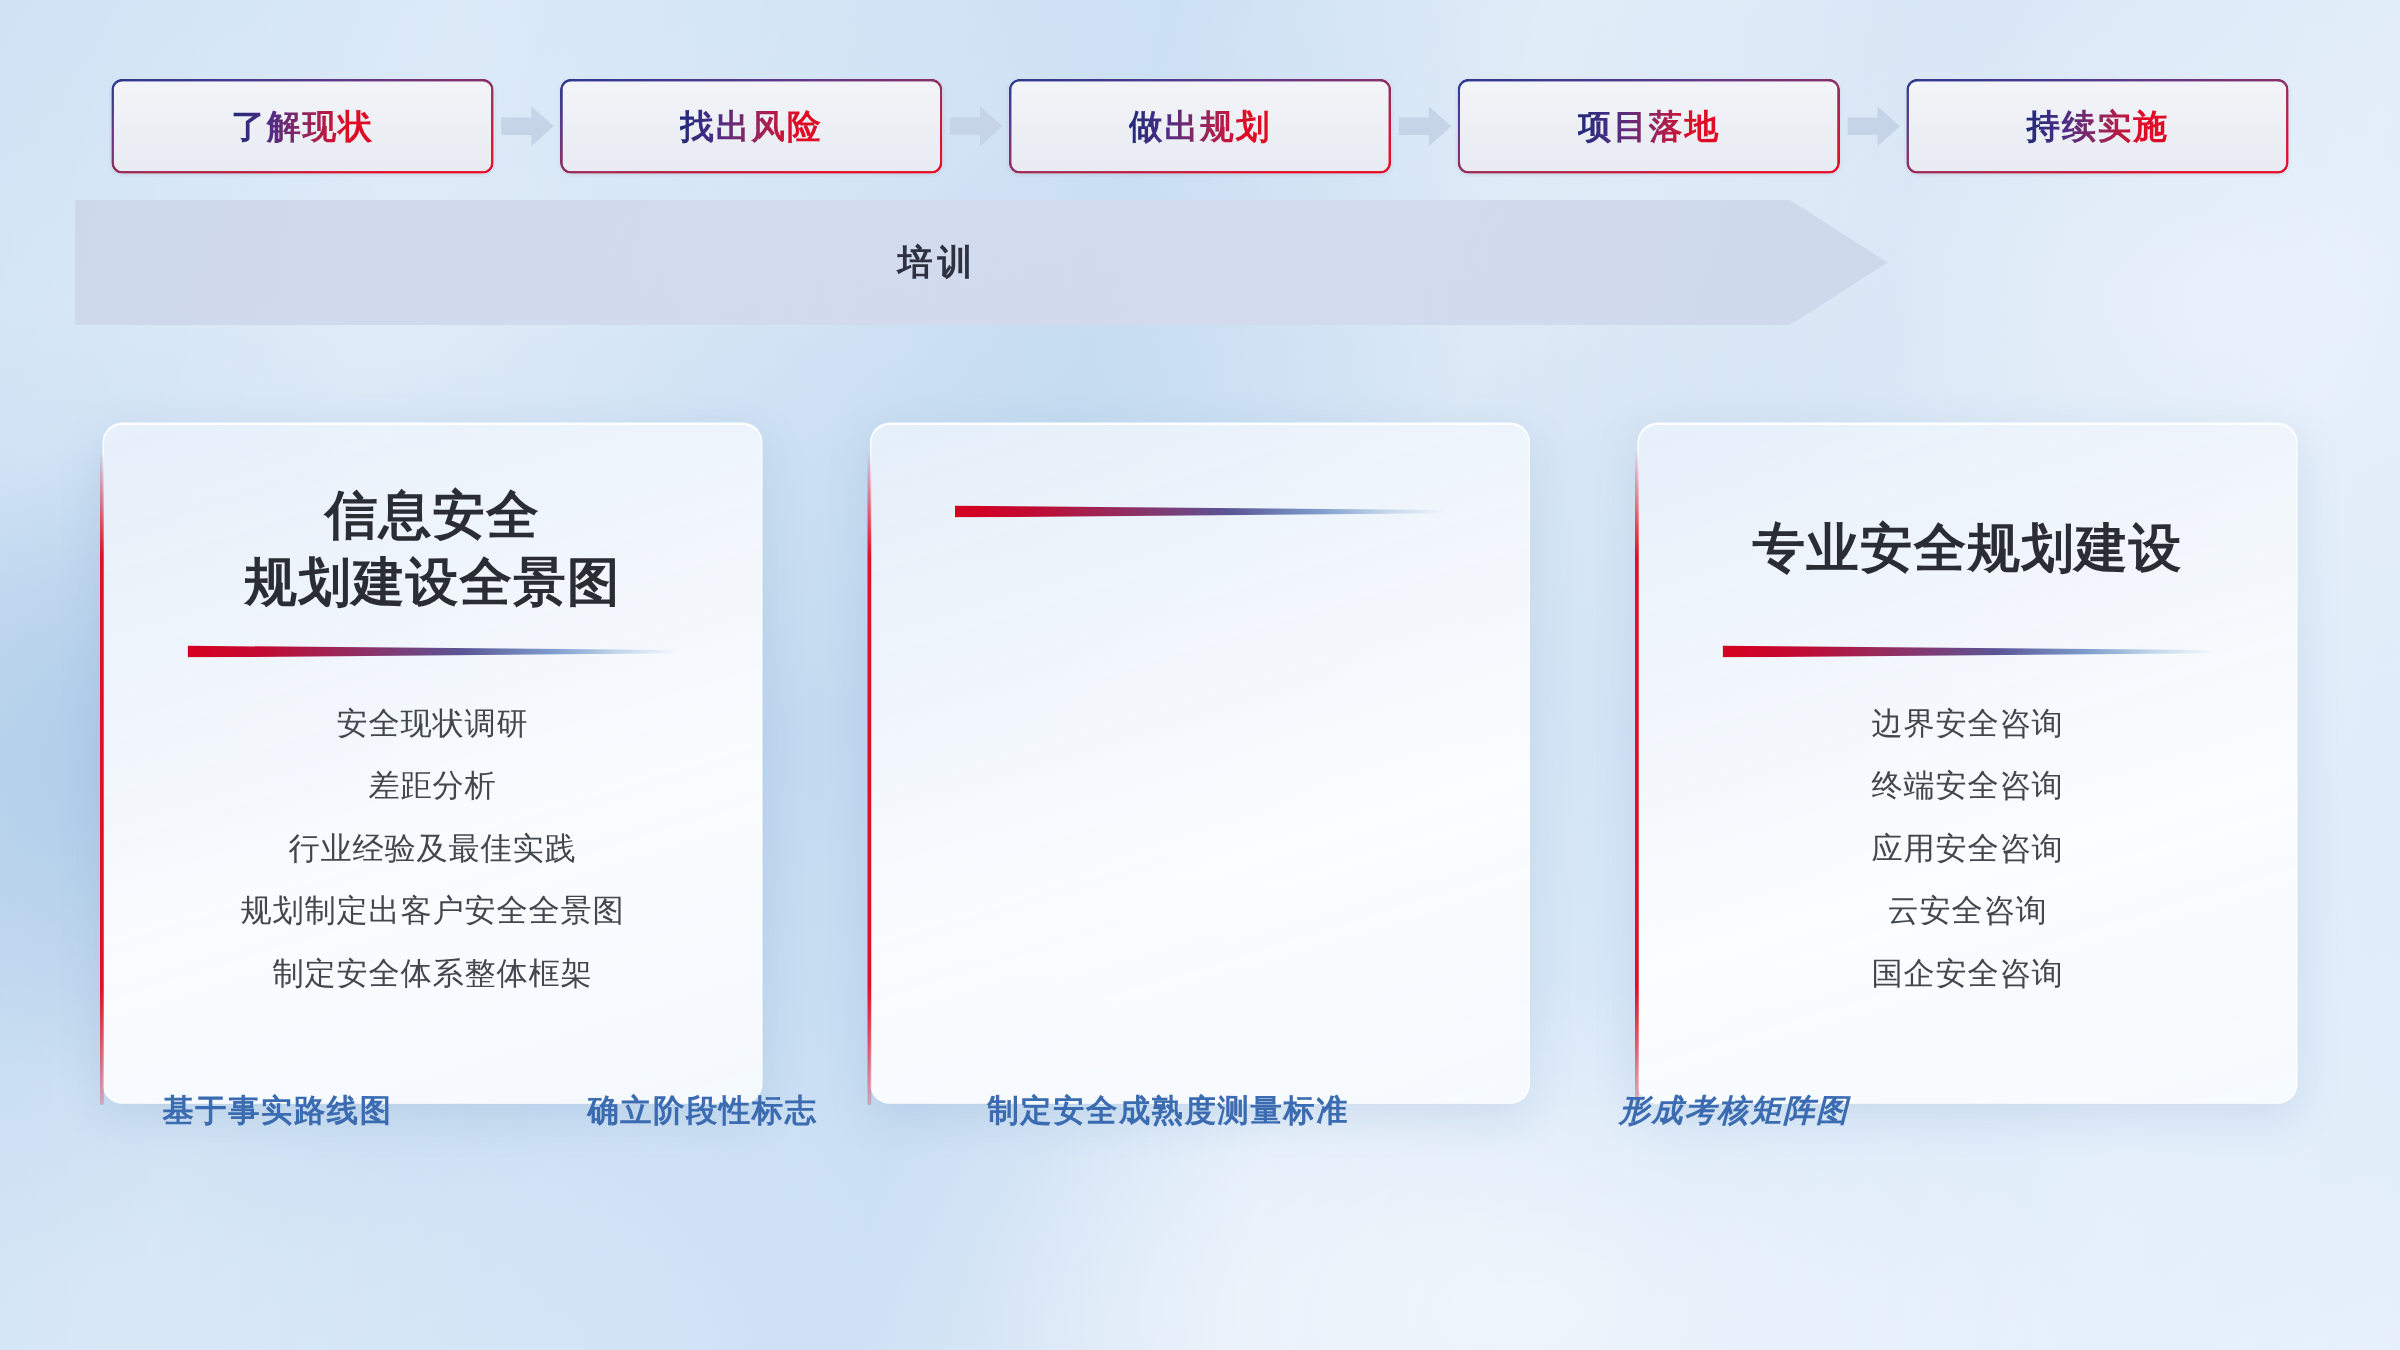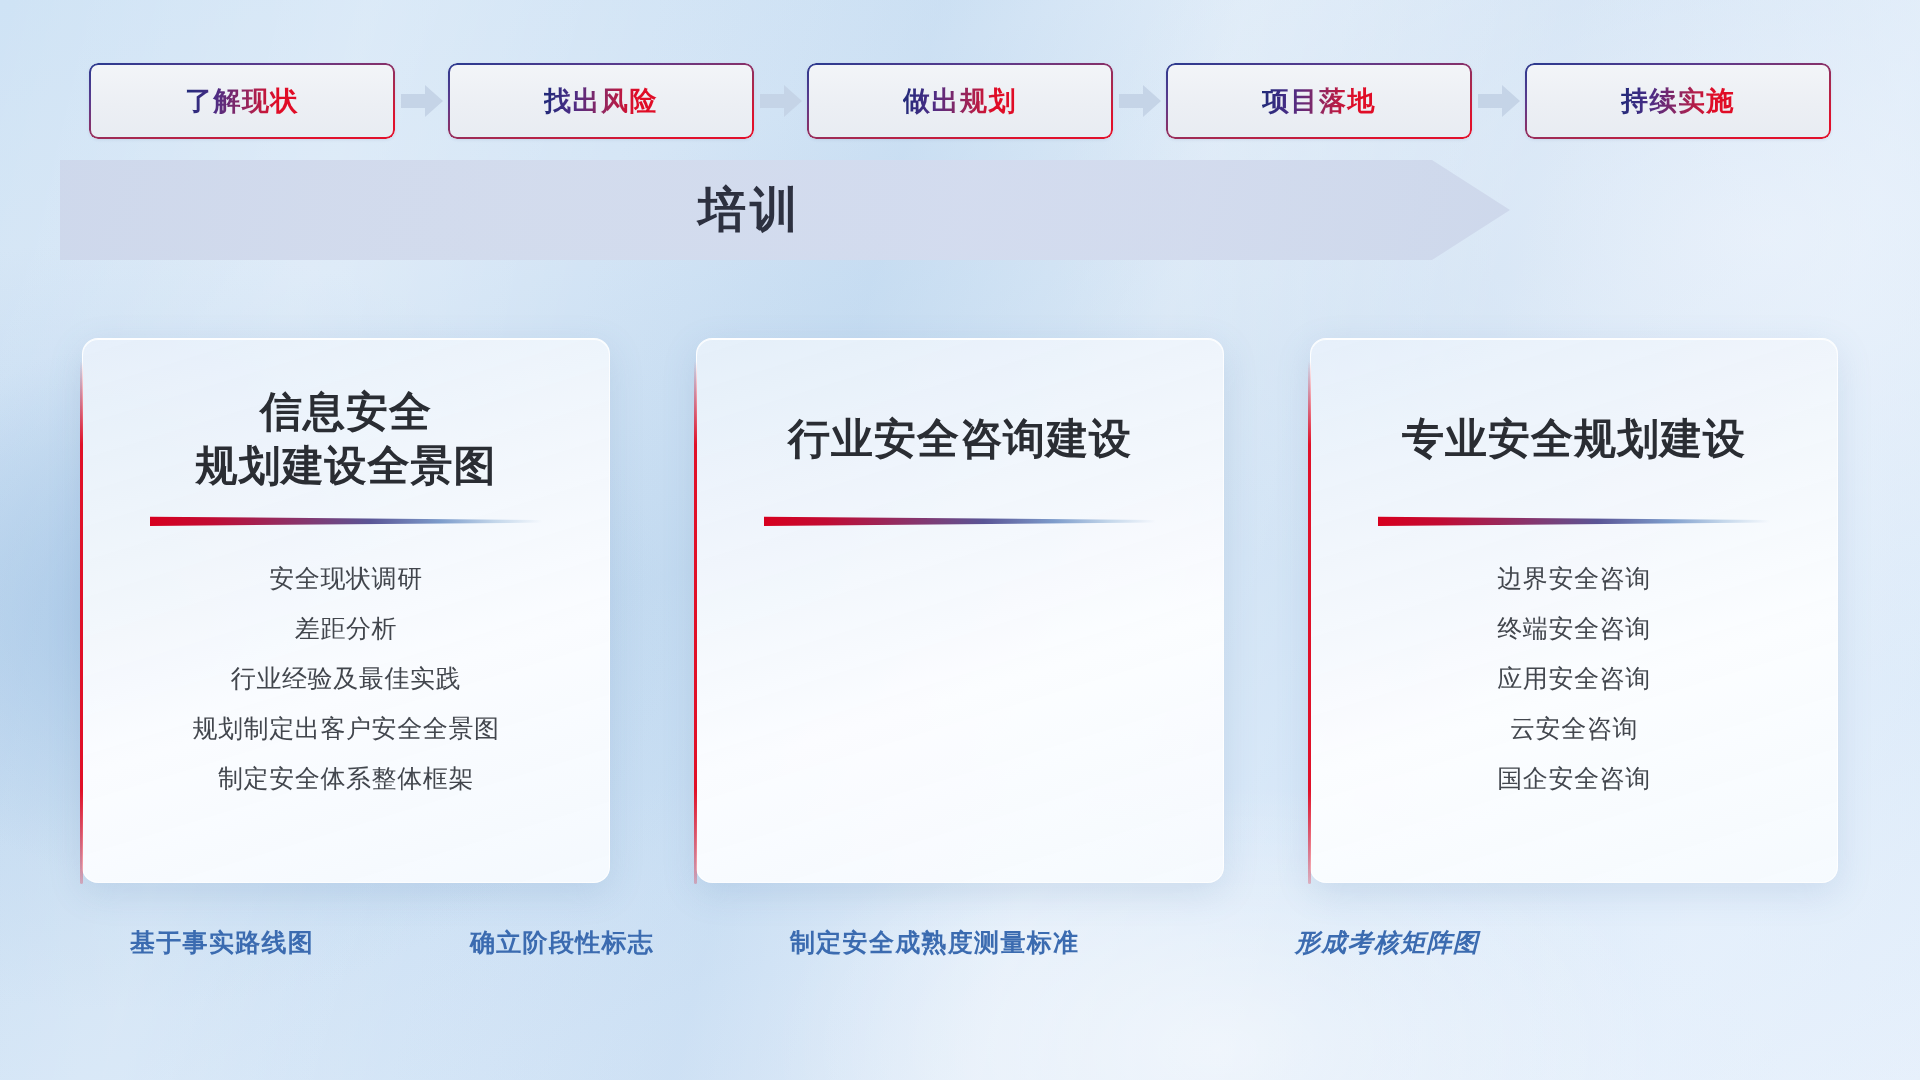--- a/index.html
+++ b/index.html
@@ -82,21 +82,21 @@
   #banner-shape{
     position:absolute; inset:0;
     background:linear-gradient(95deg,#cdd6ea 0%,#d2daec 35%,#d4dbee 62%,#ccd6ea 100%);
     clip-path:polygon(0 0, calc(100% - 78px) 0, 100% 50%, calc(100% - 78px) 100%, 0 100%);
     opacity:0.88;
   }
   #banner-text{
     position:absolute; inset:0;
     display:flex; align-items:center; justify-content:center;
     padding-right:70px;
-    font-size:48px; font-weight:700; color:#2d3140; letter-spacing:4px;
+    font-size:28px; font-weight:700; color:#2d3140; letter-spacing:4px;
   }
 
   
   #cards{
     position:absolute; left:0; top:338px; width:1920px; height:545px;
     display:flex; justify-content:center; gap:86px;
   }
   .card{
     width:528px; height:545px;
     position:relative;
@@ -132,21 +132,21 @@
   .card-list{
     margin-top:36px; padding:0 32px;
     display:flex; flex-direction:column; align-items:center; gap:17px;
   }
   .card-list-item{
     font-size:25px; color:#42464d; letter-spacing:0.6px; white-space:nowrap;
   }
 
   
   #footnotes{
-    position:absolute; left:0; top:926px; width:1684px; height:48px;
+    position:absolute; left:0; top:872px; width:1684px; height:48px;
   }
   .footnote{
     position:absolute; top:0;
     font-size:25px; font-weight:700; color:#3b6bb0; letter-spacing:1.3px;
     white-space:nowrap;
   }
 </style>
 </head>
 <body>
 
@@ -221,25 +221,20 @@
       <div class="card-list">
         <div class="card-list-item">安全现状调研</div>
         <div class="card-list-item">差距分析</div>
         <div class="card-list-item">行业经验及最佳实践</div>
         <div class="card-list-item">规划制定出客户安全全景图</div>
         <div class="card-list-item">制定安全体系整体框架</div>
       </div>
     </div>
     <div class="card">
       <div class="card-redline"></div>
-      <div class="card-title">
-        <div>
-          <span class="ln">行业安全咨询建设</span>
-        </div>
-      </div>
       <div class="card-divider"></div>
     </div>
     <div class="card">
       <div class="card-redline"></div>
       <div class="card-title">
         <div>
           <span class="ln">专业安全规划建设</span>
         </div>
       </div>
       <div class="card-divider"></div>

